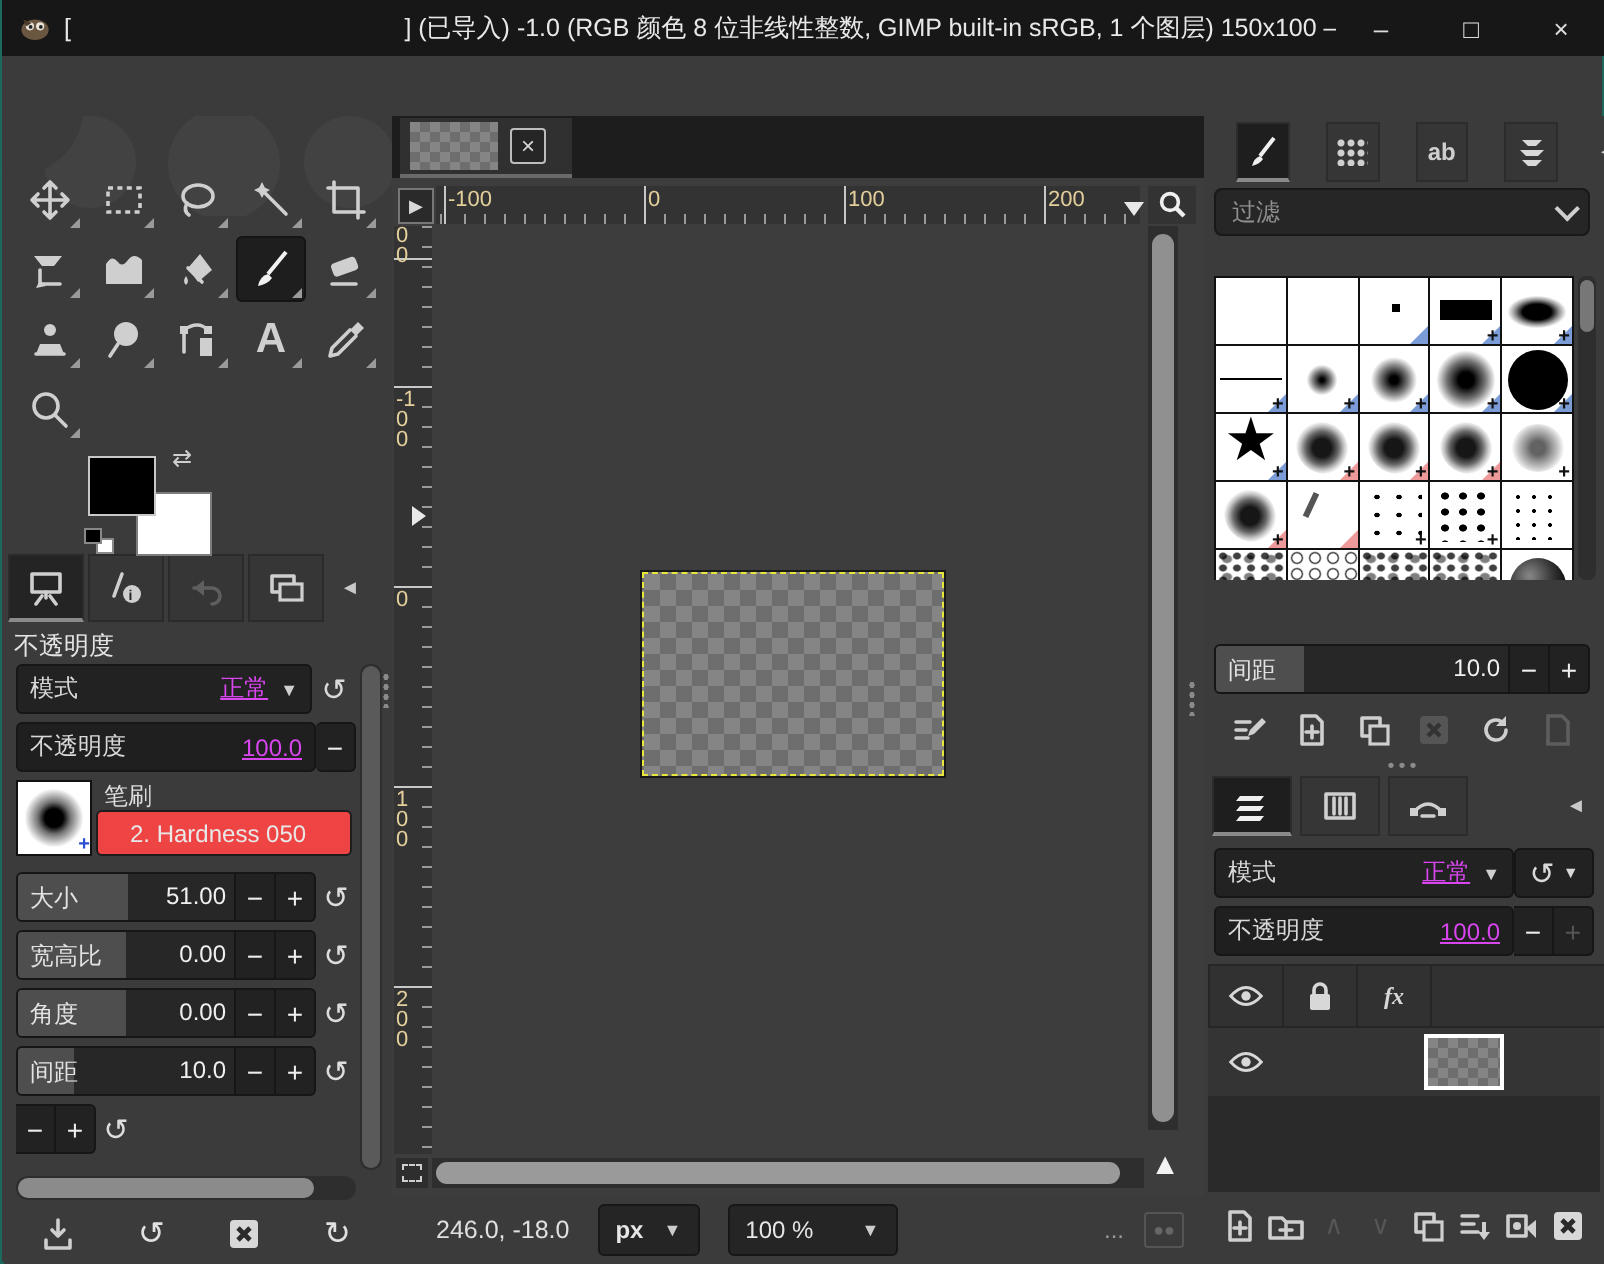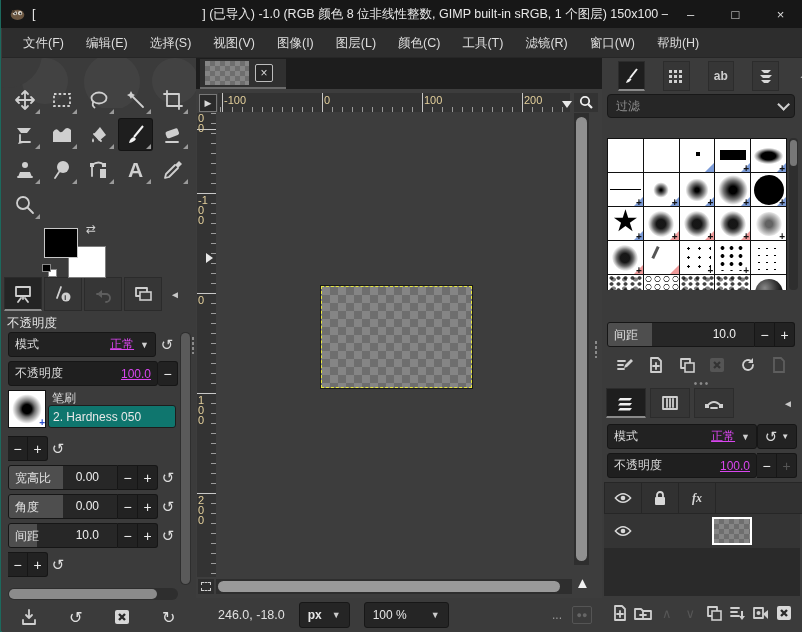--- a/index.html
+++ b/index.html
@@ -46,30 +46,30 @@
   .opt-col { position:absolute; left:6px; top:274px; width:170px; }
   .row { position:relative; display:flex; align-items:center; margin-bottom:4px; }
   .combo { flex:1; height:25px; background:#222; border:1px solid #161616; border-radius:3px; display:flex; align-items:center; padding:0 6px; }
   .combo .cl { color:#d9d9d9; }
   .combo .cv { margin-left:auto; color:#d946ef;text-decoration:underline; }
   .combo .chev { margin-left:6px; color:#cfcfcf; font-size:9px; }
   .iconbtn { width:22px; height:25px; display:flex; align-items:center; justify-content:center; color:#d8d8d8; font-size:15px; }
   .spin { position:relative; flex:1; height:25px; background:#272727; border:1px solid #161616; border-radius:3px 0 0 3px; overflow:hidden; }
   .spin .fill { position:absolute; left:0; top:0; bottom:0; background:#4e4e4e; }
   .spin .lab { position:absolute; left:6px; top:4px; color:#e2e2e2; }
-  .spin .val { position:absolute; right:18px; top:4px; color:#f0f0f0; }
+  .spin .val { position:absolute; right:4px; top:4px; color:#f0f0f0; }
   .sbtn { width:20px; height:25px; background:#222; border:1px solid #161616; border-left:none; display:flex; align-items:center; justify-content:center; color:#eee; font-size:14px; }
   .sbtn.plus { border-radius:0 3px 3px 0; }
   .reset { width:20px; height:25px; display:flex; align-items:center; justify-content:center; color:#ddd; font-size:15px; }
   .brushrow { position:relative; height:40px; margin-bottom:6px; }
   .brush-thumb { position:absolute; left:0; top:0; width:38px; height:38px; background:#fff; border:1px solid #111;
      background-image:radial-gradient(circle, #000 18%, rgba(0,0,0,.55) 32%, rgba(0,0,0,0) 58%); }
   .brush-thumb .pl { position:absolute; right:0; bottom:-1px; color:#2b4fd0; font-size:10px; font-weight:bold;}
   .brush-lab { position:absolute; left:44px; top:0px; color:#dcdcdc; }
-  .brush-name { position:absolute; left:40px; top:15px; width:128px; height:23px; background:#0f766e; border-radius:3px; border:1px solid #1d1d1d; color:#e8e8e8; display:flex; align-items:center; padding-left:4px; }
+  .brush-name { position:absolute; left:40px; top:15px; width:128px; height:23px; background:#ef4444; border-radius:3px; border:1px solid #1d1d1d; color:#e8e8e8; display:flex; align-items:center; padding-left:16px; }
   .opt-vscroll { position:absolute; left:178px; top:274px; width:11px; height:253px; background:#2e2e2e; border-radius:5px; }
   .opt-vscroll .th { position:absolute; left:1px; top:1px; width:9px; height:251px; background:#5a5a5a; border-radius:5px; }
   .opt-hscroll { position:absolute; left:6px; top:530px; width:170px; height:12px; background:#2e2e2e; border-radius:6px; }
   .opt-hscroll .th { position:absolute; left:1px; top:1px; width:148px; height:10px; background:#8b8b8b; border-radius:5px; }
   .opt-btns { position:absolute; left:4px; top:546px; width:186px; height:26px; display:flex; justify-content:space-around; align-items:center; }
   .opt-btns .ob { width:26px; height:24px; display:flex; align-items:center; justify-content:center; color:#e0e0e0; font-size:16px; }
 
   
   .center { position:absolute; left:195px; top:58px; width:406px; height:574px; background:#3d3d3d; }
   .tabstrip { position:absolute; left:0; top:0; width:406px; height:31px; background:#1d1d1d; }
@@ -187,33 +187,20 @@
       <path d="M3 3 L8 5 L5 7Z" fill="#4c3b2a"></path>
     </svg>
     <div class="title-text">[                                                ] (已导入) -1.0 (RGB 颜色 8 位非线性整数, GIMP built-in sRGB, 1 个图层) 150x100 – GIMP</div>
     <div class="win-btns">
       <div class="win-btn">–</div>
       <div class="win-btn">□</div>
       <div class="win-btn">×</div>
     </div>
   </div>
 
-  <div class="menubar">
-    <span class="menu-item">文件(F)</span>
-    <span class="menu-item">编辑(E)</span>
-    <span class="menu-item">选择(S)</span>
-    <span class="menu-item">视图(V)</span>
-    <span class="menu-item">图像(I)</span>
-    <span class="menu-item">图层(L)</span>
-    <span class="menu-item">颜色(C)</span>
-    <span class="menu-item">工具(T)</span>
-    <span class="menu-item">滤镜(R)</span>
-    <span class="menu-item">窗口(W)</span>
-    <span class="menu-item">帮助(H)</span>
-  </div>
 
   <div class="toolbox">
     <div class="wilber">
       <div class="c" style="left:20px;top:6px;width:46px;height:46px;"></div>
       <div class="c" style="left:82px;top:2px;width:56px;height:56px;"></div>
       <div class="c" style="left:150px;top:6px;width:46px;height:46px;"></div>
       <div class="c" style="left:-30px;top:-34px;width:70px;height:70px;background:#3b3b3b;"></div>
     </div>
 
     <div class="toolgrid">
@@ -392,20 +379,25 @@
       </div>
       <div class="brushrow">
         <div class="brush-thumb">
             <span class="pl">+</span>
           </div>
         <div class="brush-lab">笔刷</div>
         <div class="brush-name">2. Hardness 050</div>
       </div>
 
       <div class="row">
+        <div class="spin">
+          <div class="fill" style="width: 51%;"></div>
+          <span class="lab">大小</span>
+          <span class="val">51.00</span>
+        </div>
         <div class="sbtn">−</div>
         <div class="sbtn plus">+</div>
         <div class="reset">↺</div>
       </div>
       <div class="row">
         <div class="spin">
           <div class="fill" style="width: 50%;"></div>
           <span class="lab">宽高比</span>
           <span class="val">0.00</span>
         </div>

